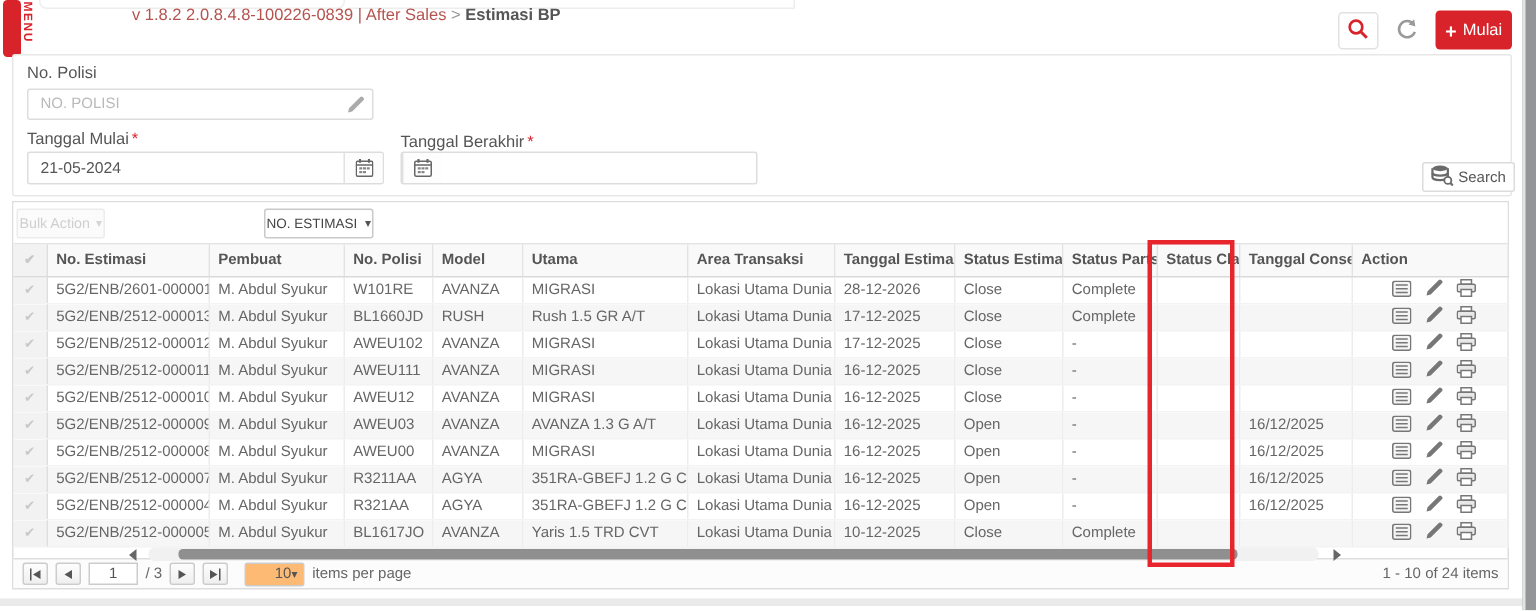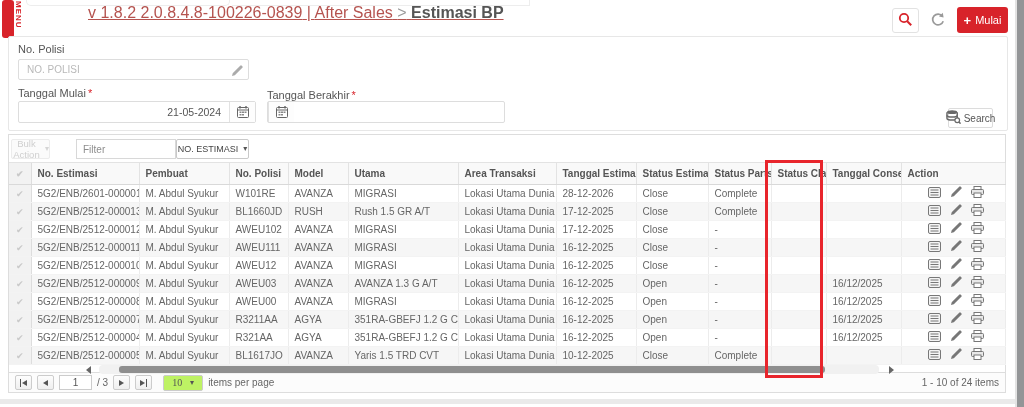--- a/index.html
+++ b/index.html
@@ -9,50 +9,50 @@
 
   
   .menu-block { position:absolute; left:2px; top:0; width:12px; height:38px; background:#d8232a; border-radius:3px; }
   .menu-vtext { position:absolute; left:14px; top:1px; height:42px; writing-mode:vertical-rl; font-size:8px; font-weight:bold; letter-spacing:1px; color:#d8232a; }
 
   .tab-hint { position:absolute; top:0; height:6px; border:1px solid #ededed; border-top:none; border-radius:0 0 5px 5px; }
   .tab-hint.t1 { left:26px; width:204px; }
   .tab-hint.t2 { left:232px; width:298px; border-radius:0; border-left:none; }
 
   
-  .breadcrumb { position:absolute; left:88px; top:4px; font-size:16px; color:#b5534f; white-space:nowrap;text-decoration:underline; }
+  .breadcrumb { position:absolute; left:88px; top:4px; font-size:11px; color:#b5534f; white-space:nowrap; }
   .breadcrumb .page { color:#555; font-weight:bold; }
   .breadcrumb .sep { color:#999; }
 
   
   .icon-btn { position:absolute; display:flex; align-items:center; justify-content:center; background:#fff; }
   .search-btn { left:892px; top:8px; width:27px; height:25px; border:1px solid #e2e2e2; border-radius:3px; }
   .refresh-btn { left:926px; top:9px; width:24px; height:24px; border:none; }
   .tambah-btn { position:absolute; left:957px; top:7px; width:51px; height:26px; background:#d8232a; color:#fff;
                 border:none; border-radius:3px; font-size:11px; display:flex; align-items:center; justify-content:center; gap:4px; }
   .tambah-btn .plus { font-size:13px; font-weight:bold; line-height:1; }
 
   
   .filter-card { position:absolute; left:8px; top:36px; width:1000px; height:95px; background:#fff; border:1px solid #e7e7e7; border-radius:2px; }
   .f-label { position:absolute; font-size:11px; color:#555; }
   .f-label .req { color:#d8232a; margin-left:2px; }
   .np-input { position:absolute; left:9px; top:22px; width:231px; height:21px; border:1px solid #ddd; border-radius:2px;
               font-size:10px; color:#555; padding:0 22px 0 8px; font-family:"Liberation Sans", sans-serif; }
   .np-input::placeholder { color:#b9b9b9; }
   .np-pencil { position:absolute; left:222px; top:26px; }
   .date-group { position:absolute; top:64px; width:238px; height:22px; border:1px solid #ddd; border-radius:2px; display:flex; background:#fff; }
-  .date-group input { flex:1; border:none; outline:none; font-size:10.5px; color:#555; padding:0 8px; font-family:"Liberation Sans", sans-serif; min-width:0; background:transparent;text-align:right; }
+  .date-group input { flex:1; border:none; outline:none; font-size:10.5px; color:#555; padding:0 8px; font-family:"Liberation Sans", sans-serif; min-width:0; background:transparent; }
   .date-group .cal-btn { width:26px; border-left:1px solid #e2e2e2; background:#fdfdfd; display:flex; align-items:center; justify-content:center; }
-  .db-search-btn { position:absolute; left:939px; top:71px; width:45px; height:20px; border:1px solid #dcdcdc; border-radius:2px;
+  .db-search-btn { position:absolute; left:939px; top:71px; width:62px; height:20px; border:1px solid #dcdcdc; border-radius:2px;
                    background:#fff; font-size:10px; color:#555; display:flex; align-items:center; justify-content:center; gap:3px; }
 
   
   .grid { position:absolute; left:8px; top:134px; width:998px; height:259px; border:1px solid #ddd; background:#fff; }
   .g-toolbar { position:absolute; left:0; top:0; width:100%; height:28px; border-bottom:1px solid #e3e3e3; background:#fff; }
-  .bulk-btn { position:absolute; left:2px; top:4px; width:39px; height:20px; border:1px solid #ececec; background:#fbfbfb;
+  .bulk-btn { position:absolute; left:2px; top:4px; width:59px; height:20px; border:1px solid #ececec; background:#fbfbfb;
               border-radius:2px; color:#cfcfcf; font-size:9.5px; display:flex; align-items:center; justify-content:center; gap:4px; }
   .g-filter-input { position:absolute; left:67px; top:4px; width:100px; height:20px; border:1px solid #d8d8d8; font-size:10px;
                     color:#555; padding:0 6px; font-family:"Liberation Sans", sans-serif; }
   .g-filter-input::placeholder { color:#8d8d8d; }
   .col-dd { position:absolute; left:167px; top:4px; width:73px; height:20px; border:1px solid #c9c9c9; background:#fff;
             border-radius:2px; font-size:9px; color:#444; display:flex; align-items:center; justify-content:center; gap:5px; }
   .caret { font-size:8px; color:#555; line-height:1; }
 
   
   table.grid-table { position:absolute; left:0; top:28px; width:996px; border-collapse:collapse; table-layout:fixed; }
@@ -76,22 +76,22 @@
 
   
   .pager { position:absolute; left:0; bottom:0; width:100%; height:20px; border-top:1px solid #ddd; background:#fcfcfc;
            display:flex; align-items:center; padding:0 6px; gap:5px; font-size:10px; color:#666; }
   .pg-btn { width:17px; height:15px; border:1px solid #ccc; border-radius:2px; background:linear-gradient(#fdfdfd,#efefef);
             display:flex; align-items:center; justify-content:center; gap:1px; }
   .tri-l { width:0; height:0; border-top:3.5px solid transparent; border-bottom:3.5px solid transparent; border-right:5px solid #555; }
   .tri-r { width:0; height:0; border-top:3.5px solid transparent; border-bottom:3.5px solid transparent; border-left:5px solid #555; }
   .pg-bar { width:1.5px; height:8px; background:#555; }
   .pg-input { width:33px; height:15px; border:1px solid #ccc; text-align:center; font-size:10px; color:#555; font-family:"Liberation Sans", sans-serif; }
-  .pg-size { width:40px; height:16px; border:1px solid #ccc; background:#bef264; border-radius:2px; display:flex; align-items:center;
-             justify-content:space-between; padding:0 8px; margin-left:6px; color:#555;font-family:Liberation Serif, serif; }
+  .pg-size { width:40px; height:16px; border:1px solid #ccc; background:#fdba74; border-radius:2px; display:flex; align-items:center;
+             justify-content:space-between; padding:0 19px; margin-left:6px; color:#555; }
   .pg-spacer { flex:1; }
   .pg-range { color:#666;margin-left:26px; }
 
   
   .annotation { position:absolute; left:765px; top:160px; width:58px; height:218px; border:3px solid #e8252c; z-index:60; pointer-events:none; }
 
   
   .bottom-band { position:absolute; left:0; top:399px; width:1024px; height:5px; background:#eaeaea; }
   .v-scroll { position:absolute; right:0; top:0; width:9px; height:407px; background:#939597; border-left:2px solid #e3e3e3; }
 </style>
@@ -195,21 +195,20 @@
       <span>Search</span>
     </button>
   </div>
 
   <div class="grid">
     <div class="g-toolbar">
       <button class="bulk-btn">
         <span>Bulk Action</span>
         <span class="caret" style="color:#d5d5d5;">▾</span>
       </button>
-      <input class="g-filter-input" placeholder="Filter" style="">
       <button class="col-dd">
         <span>NO. ESTIMASI</span>
         <span class="caret">▾</span>
       </button>
     </div>
 
     <table class="grid-table">
       <colgroup>
           <col style="width: 22px;">
           <col style="width: 108px;">

